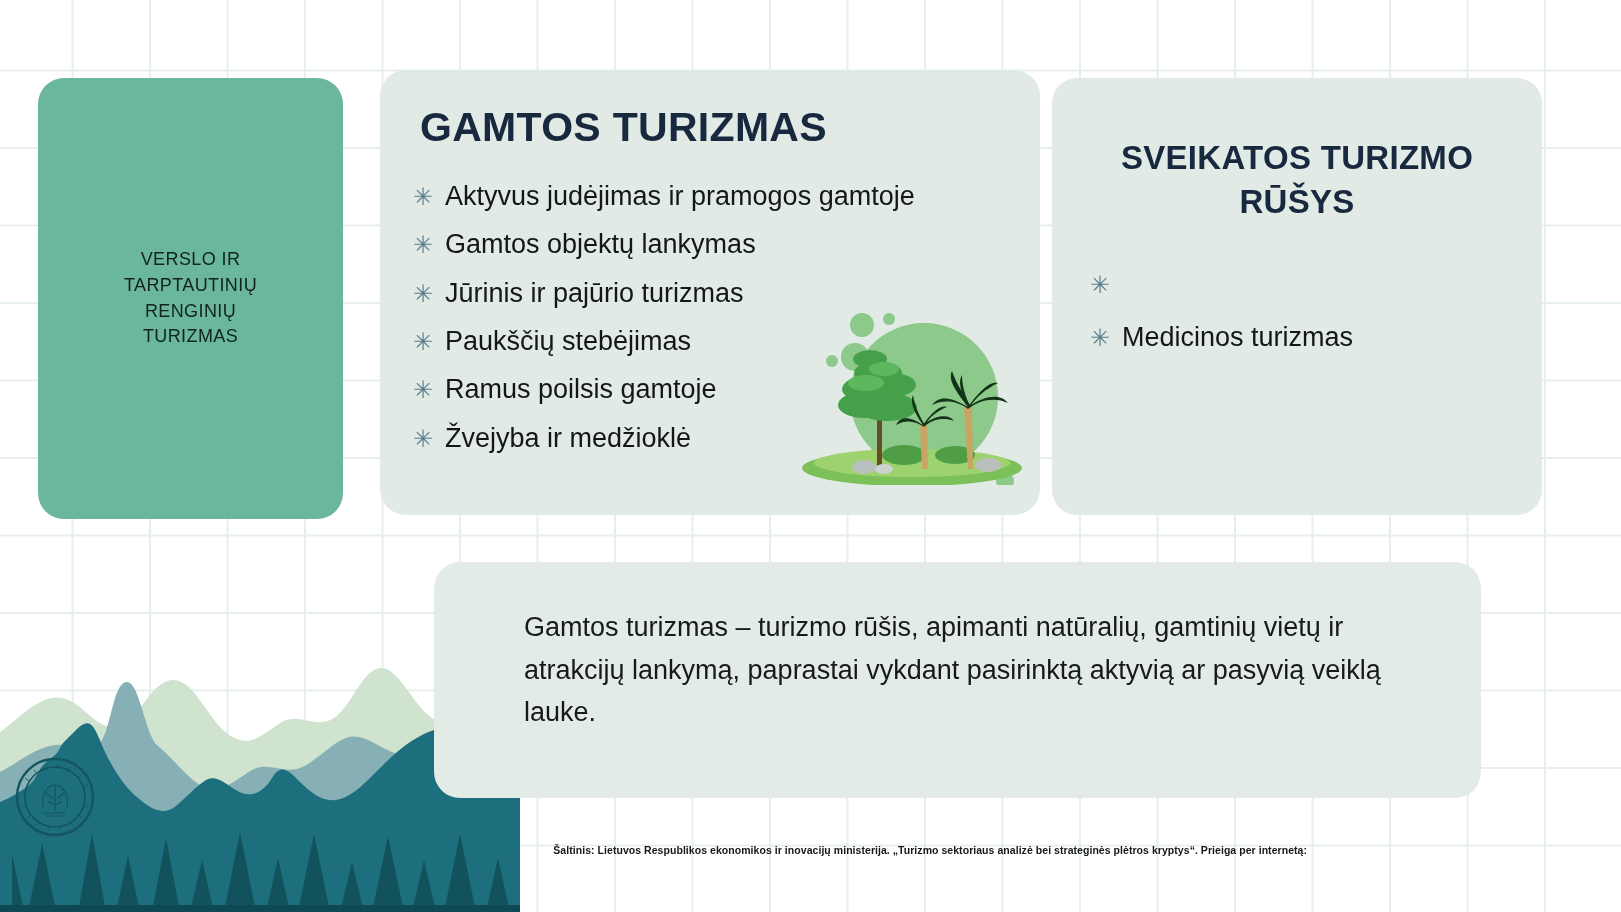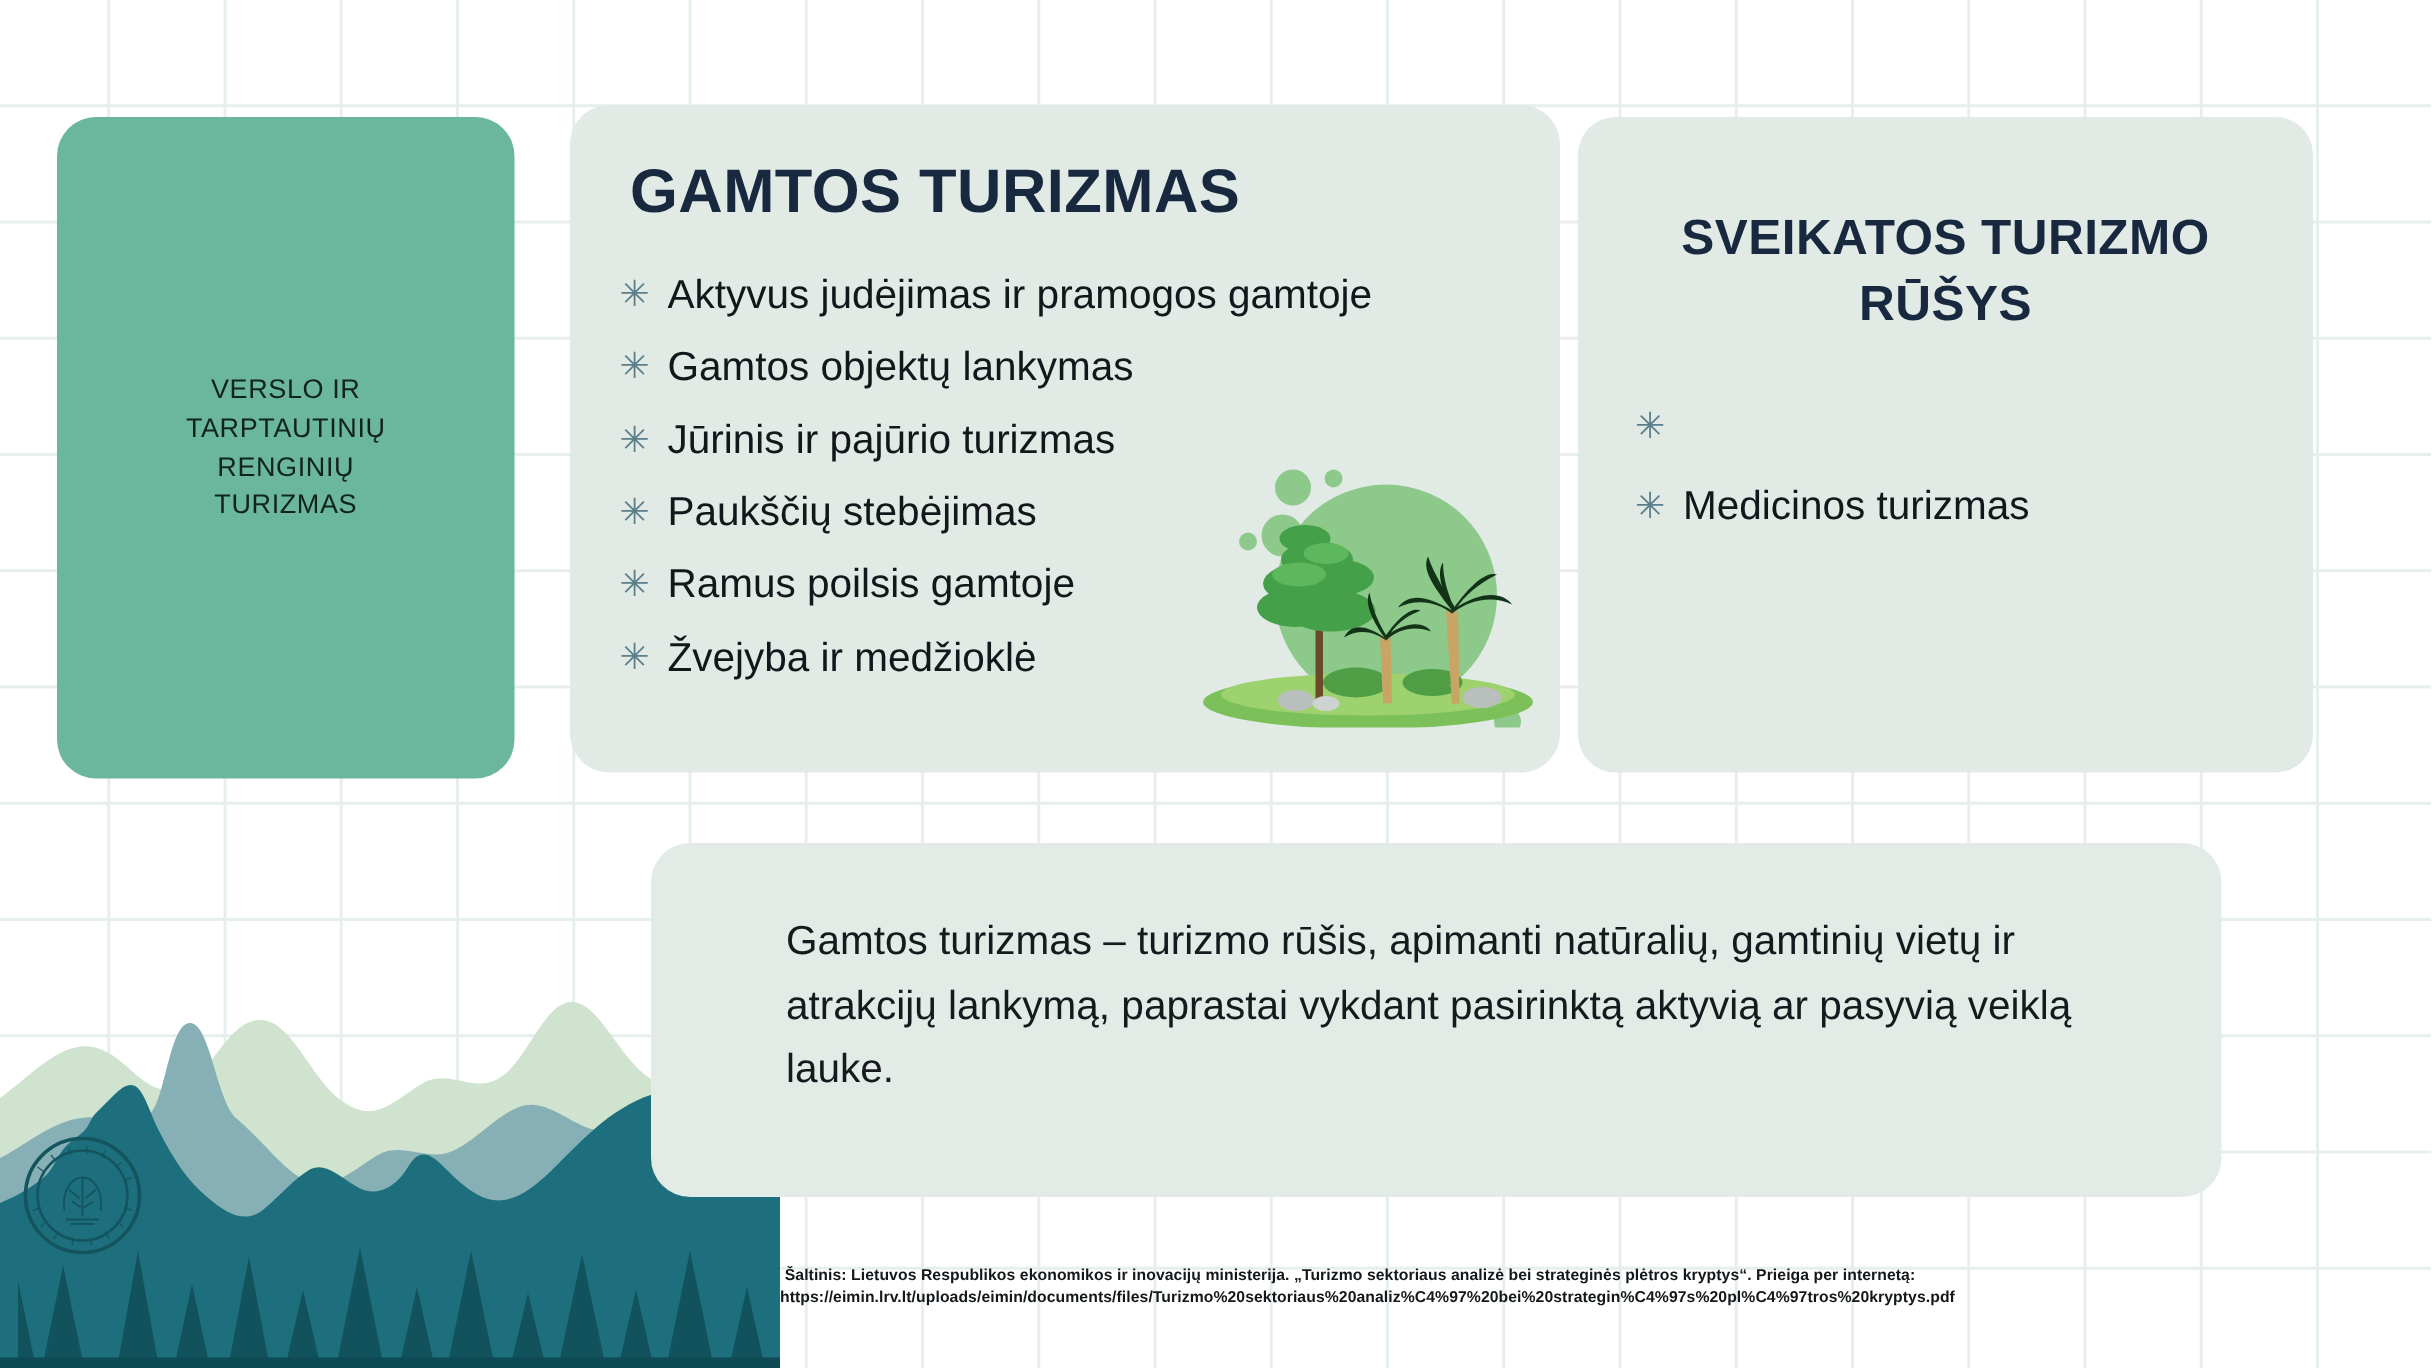--- a/index.html
+++ b/index.html
@@ -95,24 +95,25 @@
 
   
   #nature-illo{position:absolute;left:412px;top:215px;width:230px;height:200px;}
 
   
   #mountains{position:absolute;left:0;bottom:0;width:520px;height:290px;}
 
   
   #citation{
     position:absolute;left:520px;top:843px;width:760px;
-    text-align:center;
+    text-align:right;
     color:#14181b;
     font-size:10.5px;font-weight:bold;line-height:1.45;
     letter-spacing:.05px;
+    padding-left:27px;
   }
   #citation div{white-space:nowrap;}
 </style>
 </head>
 <body>
 
 <div id="slide">
 
   <div class="grid"></div>
 
@@ -289,16 +290,15 @@
         </li>
     </ul>
   </div>
 
   <div class="card" id="card-desc">
     <div id="desc-text">Gamtos turizmas – turizmo rūšis, apimanti natūralių, gamtinių vietų ir atrakcijų lankymą, paprastai vykdant pasirinktą aktyvią ar pasyvią veiklą lauke.</div>
   </div>
 
   <div id="citation">
     <div>Šaltinis: Lietuvos Respublikos ekonomikos ir inovacijų ministerija. „Turizmo sektoriaus analizė bei strateginės plėtros kryptys“. Prieiga per internetą:</div>
-    <div>https://eimin.lrv.lt/uploads/eimin/documents/files/Turizmo%20sektoriaus%20analiz%C4%97%20bei%20strategin%C4%97s%20pl%C4%97tros%20kryptys.pdf</div>
   </div>
 
 </div>
 
 </body></html>

